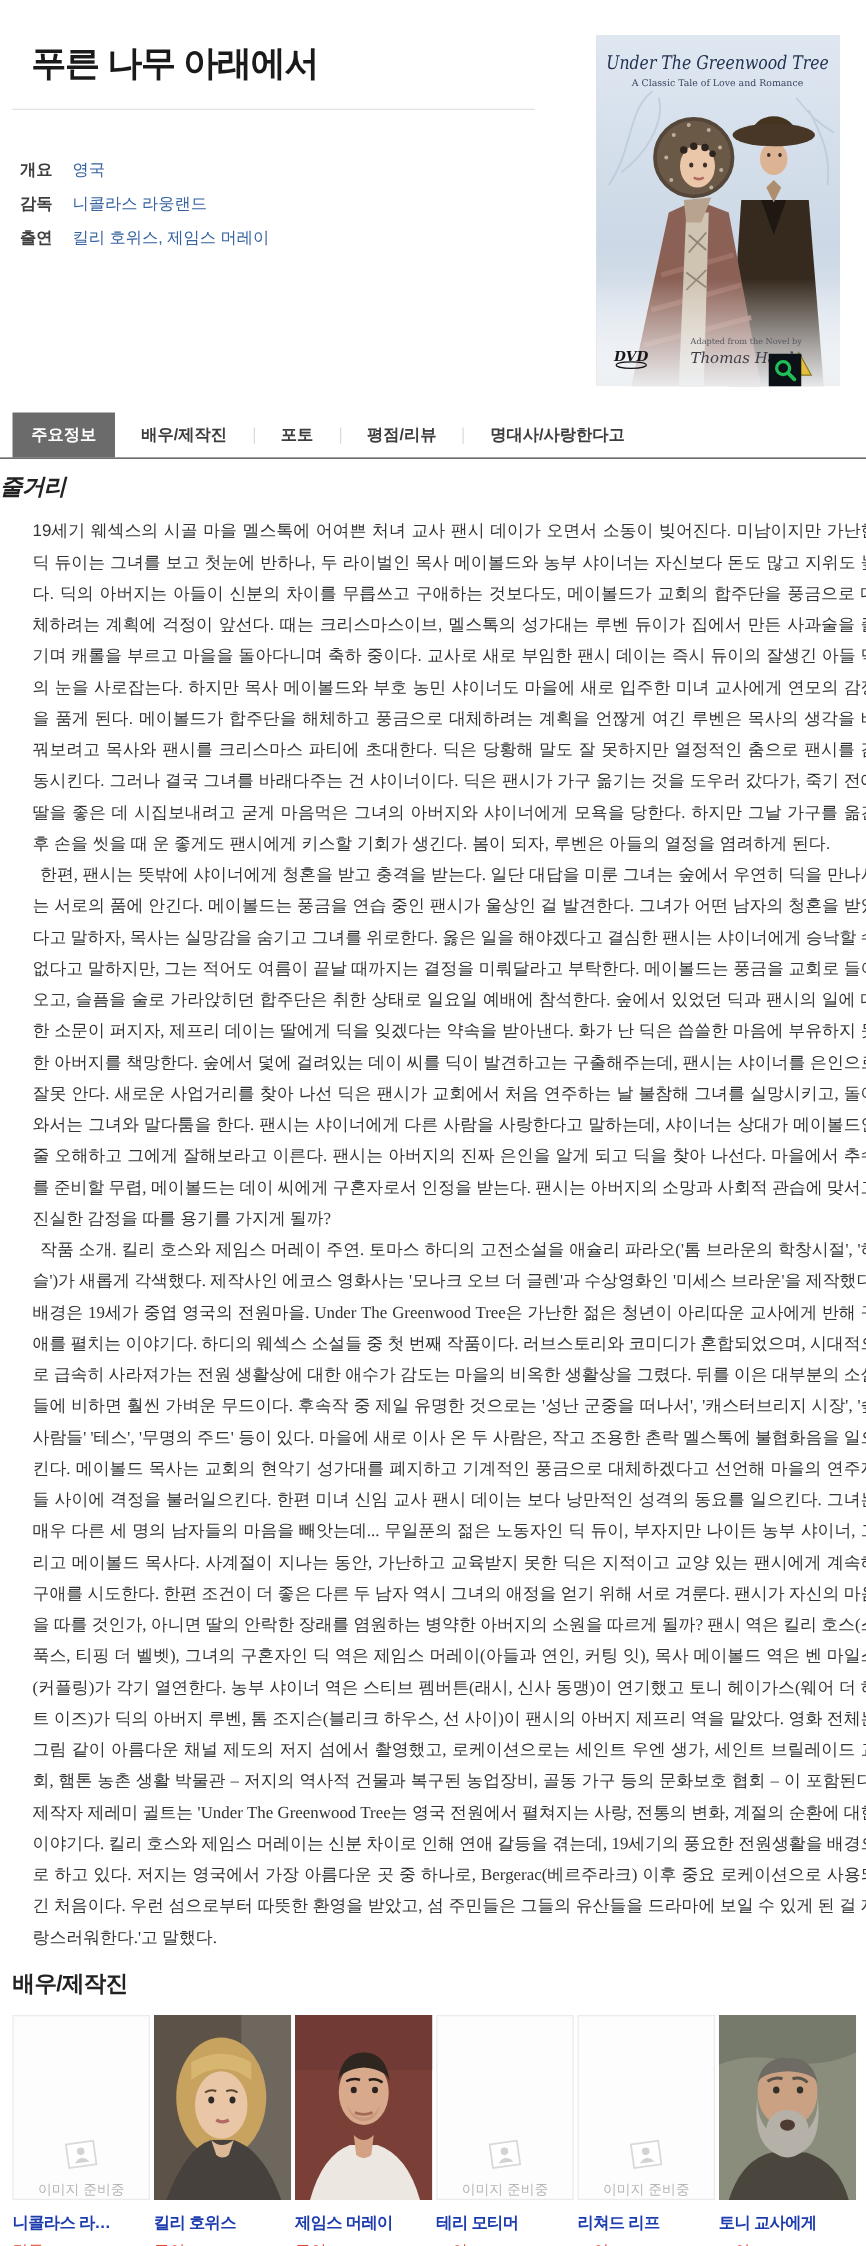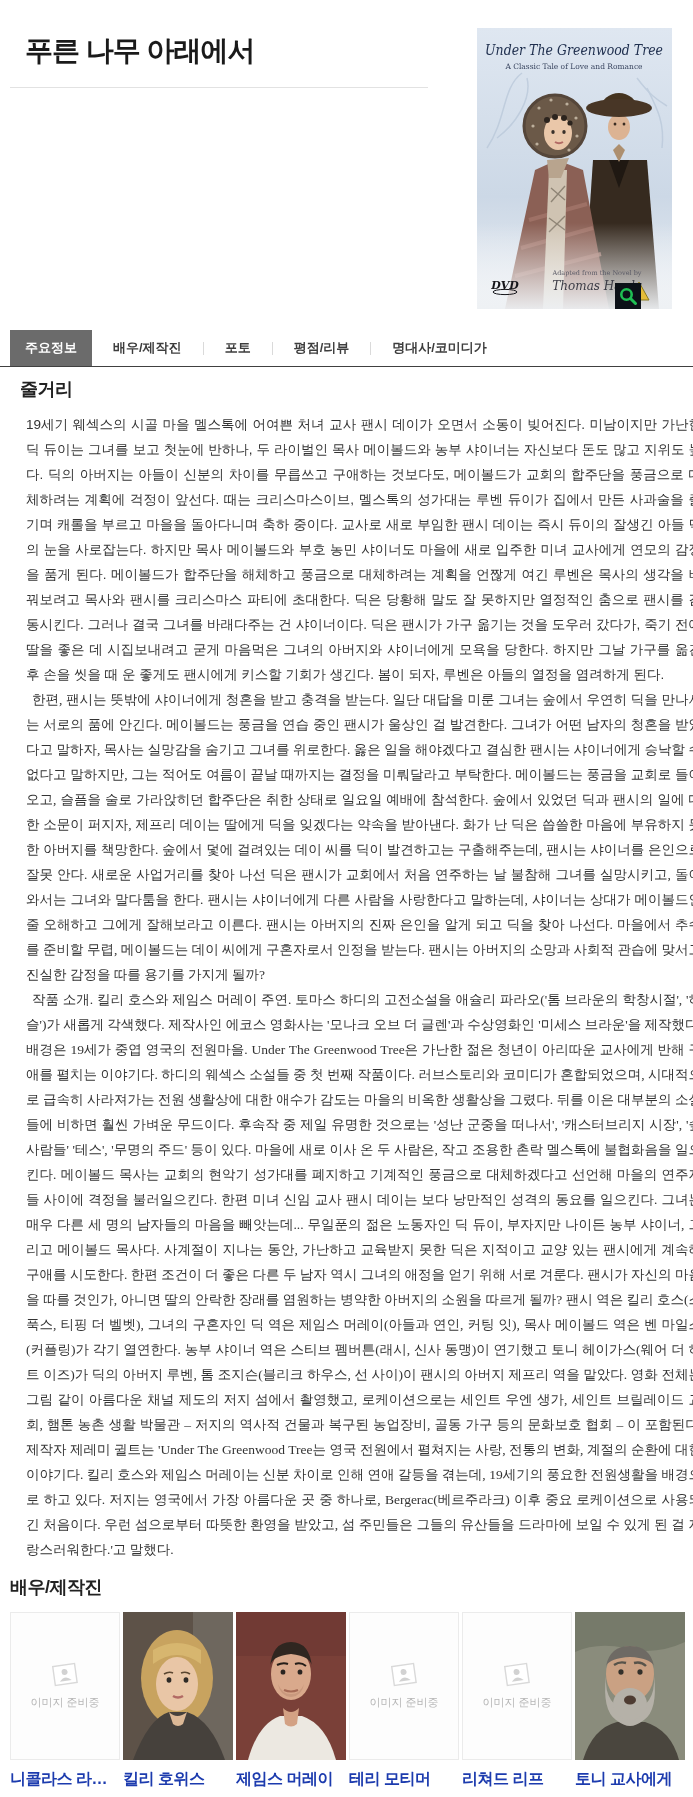--- a/index.html
+++ b/index.html
@@ -27,49 +27,63 @@
   .poster-zoom-btn{position:absolute;right:0;bottom:0;width:26px;height:26px;background:#0c1118;cursor:pointer;display:flex;align-items:center;justify-content:center;}
 
   
   .tabbar{position:absolute;top:330px;left:0;width:693px;height:37px;border-bottom:1px solid #404040;display:flex;align-items:stretch;box-sizing:border-box;}
   .tab{display:flex;align-items:center;justify-content:center;font-size:13px;font-weight:bold;color:#3d3d3d;padding:0 21px;cursor:pointer;white-space:nowrap;}
   .tab.active{margin-left:10px;width:82px;padding:0;background:#6b6b6b;color:#fff;}
   .tab-sep{width:1px;height:13px;background:#dadada;align-self:center;}
 
   
   .section-heading{font-size:18px;font-weight:bold;color:#222;letter-spacing:-0.5px;}
-  .synopsis-heading{position:absolute;top:377px;left:20px;}
+  .synopsis-heading{position:absolute;top:377px;left:0;font-style:italic;}
   .synopsis-body{position:absolute;top:412px;left:10px;width:676px;height:1158px;overflow:hidden;
     font-size:13.5px;color:#333;line-height:25px;text-align:justify;margin-left:16px;}
   .para{display:block;}
   .para.indented{text-indent:6px;font-family:Liberation Serif, serif;}
 
   
   .cast-heading{position:absolute;top:1575px;left:10px;}
   .cast-row{position:absolute;top:1612px;left:10px;width:678px;display:flex;gap:3px;}
   .cast-card{width:110px;cursor:pointer;}
   .cast-photo{width:110px;height:148px;position:relative;overflow:hidden;}
   .cast-photo svg{display:block;}
   .cast-photo.placeholder{background:#fdfdfd;border:1px solid #ebebeb;box-sizing:border-box;
-    display:flex;flex-direction:column;align-items:center;justify-content:center;gap:7px;}
+    display:flex;flex-direction:column;align-items:center;justify-content:flex-end;gap:7px;}
   .placeholder-text{font-size:11px;color:#b5b5b5;}
-  .cast-name{margin-top:9px;font-size:16px;font-weight:bold;color:#1c3bae;white-space:nowrap;overflow:hidden;letter-spacing:-0.5px;}
+  .cast-name{margin-top:9px;font-size:13px;font-weight:bold;color:#1c3bae;white-space:nowrap;overflow:hidden;letter-spacing:-0.5px;}
   .cast-role-row{margin-top:6px;display:flex;align-items:center;gap:7px;}
   .cast-role{font-size:12.5px;color:#e8432c;}
 </style>
 </head>
 <body>
 
 <div class="page">
 
   <div class="movie-header">
     <h1 class="movie-title">푸른 나무 아래에서</h1>
   </div>
   <div class="header-divider"></div>
 
+  <div class="info">
+    <div class="info-row">
+      <span class="info-label">개요</span>
+      <span class="info-value">영국</span>
+    </div>
+    <div class="info-row">
+      <span class="info-label">감독</span>
+      <span class="info-value">니콜라스 라웅랜드</span>
+    </div>
+    <div class="info-row">
+      <span class="info-label">출연</span>
+      <span class="info-value">킬리 호위스, 제임스 머레이</span>
+    </div>
+  </div>
 
   <div class="poster">
     <svg width="195" height="281" viewBox="0 0 195 281">
       <defs>
         <linearGradient id="bg" x1="0" y1="0" x2="0" y2="1">
           <stop offset="0" stop-color="#dfe7f1"></stop>
             <stop offset="0.6" stop-color="#ccd8e6"></stop>
             <stop offset="1" stop-color="#e9edf2"></stop>
         </linearGradient>
         <linearGradient id="mist" x1="0" y1="0" x2="0" y2="1">
@@ -146,21 +160,21 @@
   </div>
 
   <div class="tabbar">
     <div class="tab active">주요정보</div>
     <div class="tab">배우/제작진</div>
     <div class="tab-sep"></div>
     <div class="tab">포토</div>
     <div class="tab-sep"></div>
     <div class="tab">평점/리뷰</div>
     <div class="tab-sep"></div>
-    <div class="tab">명대사/코미디가</div>
+    <div class="tab">명대사/사랑한다고</div>
   </div>
 
   <div class="section-heading synopsis-heading">줄거리</div>
   <div class="synopsis-body">
     <span class="para">19세기 웨섹스의 시골 마을 멜스톡에 어여쁜 처녀 교사 팬시 데이가 오면서 소동이 빚어진다. 미남이지만 가난한 딕 듀이는 그녀를 보고 첫눈에 반하나, 두 라이벌인 목사 메이볼드와 농부 샤이너는 자신보다 돈도 많고 지위도 높다. 딕의 아버지는 아들이 신분의 차이를 무릅쓰고 구애하는 것보다도, 메이볼드가 교회의 합주단을 풍금으로 대체하려는 계획에 걱정이 앞선다. 때는 크리스마스이브, 멜스톡의 성가대는 루벤 듀이가 집에서 만든 사과술을 즐기며 캐롤을 부르고 마을을 돌아다니며 축하 중이다. 교사로 새로 부임한 팬시 데이는 즉시 듀이의 잘생긴 아들 딕의 눈을 사로잡는다. 하지만 목사 메이볼드와 부호 농민 샤이너도 마을에 새로 입주한 미녀 교사에게 연모의 감정을 품게 된다. 메이볼드가 합주단을 해체하고 풍금으로 대체하려는 계획을 언짢게 여긴 루벤은 목사의 생각을 바꿔보려고 목사와 팬시를 크리스마스 파티에 초대한다. 딕은 당황해 말도 잘 못하지만 열정적인 춤으로 팬시를 감동시킨다. 그러나 결국 그녀를 바래다주는 건 샤이너이다. 딕은 팬시가 가구 옮기는 것을 도우러 갔다가, 죽기 전에 딸을 좋은 데 시집보내려고 굳게 마음먹은 그녀의 아버지와 샤이너에게 모욕을 당한다. 하지만 그날 가구를 옮긴 후 손을 씻을 때 운 좋게도 팬시에게 키스할 기회가 생긴다. 봄이 되자, 루벤은 아들의 열정을 염려하게 된다.</span>
     <span class="para indented">한편, 팬시는 뜻밖에 샤이너에게 청혼을 받고 충격을 받는다. 일단 대답을 미룬 그녀는 숲에서 우연히 딕을 만나서는 서로의 품에 안긴다. 메이볼드는 풍금을 연습 중인 팬시가 울상인 걸 발견한다. 그녀가 어떤 남자의 청혼을 받았다고 말하자, 목사는 실망감을 숨기고 그녀를 위로한다. 옳은 일을 해야겠다고 결심한 팬시는 샤이너에게 승낙할 수 없다고 말하지만, 그는 적어도 여름이 끝날 때까지는 결정을 미뤄달라고 부탁한다. 메이볼드는 풍금을 교회로 들여오고, 슬픔을 술로 가라앉히던 합주단은 취한 상태로 일요일 예배에 참석한다. 숲에서 있었던 딕과 팬시의 일에 대한 소문이 퍼지자, 제프리 데이는 딸에게 딕을 잊겠다는 약속을 받아낸다. 화가 난 딕은 씁쓸한 마음에 부유하지 못한 아버지를 책망한다. 숲에서 덫에 걸려있는 데이 씨를 딕이 발견하고는 구출해주는데, 팬시는 샤이너를 은인으로 잘못 안다. 새로운 사업거리를 찾아 나선 딕은 팬시가 교회에서 처음 연주하는 날 불참해 그녀를 실망시키고, 돌아와서는 그녀와 말다툼을 한다. 팬시는 샤이너에게 다른 사람을 사랑한다고 말하는데, 샤이너는 상대가 메이볼드인 줄 오해하고 그에게 잘해보라고 이른다. 팬시는 아버지의 진짜 은인을 알게 되고 딕을 찾아 나선다. 마을에서 추수를 준비할 무렵, 메이볼드는 데이 씨에게 구혼자로서 인정을 받는다. 팬시는 아버지의 소망과 사회적 관습에 맞서고 진실한 감정을 따를 용기를 가지게 될까?</span>
     <span class="para indented">작품 소개. 킬리 호스와 제임스 머레이 주연. 토마스 하디의 고전소설을 애슐리 파라오('톰 브라운의 학창시절', '허슬')가 새롭게 각색했다. 제작사인 에코스 영화사는 '모나크 오브 더 글렌'과 수상영화인 '미세스 브라운'을 제작했다. 배경은 19세가 중엽 영국의 전원마을. Under The Greenwood Tree은 가난한 젊은 청년이 아리따운 교사에게 반해 구애를 펼치는 이야기다. 하디의 웨섹스 소설들 중 첫 번째 작품이다. 러브스토리와 코미디가 혼합되었으며, 시대적으로 급속히 사라져가는 전원 생활상에 대한 애수가 감도는 마을의 비옥한 생활상을 그렸다. 뒤를 이은 대부분의 소설들에 비하면 훨씬 가벼운 무드이다. 후속작 중 제일 유명한 것으로는 '성난 군중을 떠나서', '캐스터브리지 시장', '숲 사람들' '테스', '무명의 주드' 등이 있다. 마을에 새로 이사 온 두 사람은, 작고 조용한 촌락 멜스톡에 불협화음을 일으킨다. 메이볼드 목사는 교회의 현악기 성가대를 폐지하고 기계적인 풍금으로 대체하겠다고 선언해 마을의 연주자들 사이에 격정을 불러일으킨다. 한편 미녀 신임 교사 팬시 데이는 보다 낭만적인 성격의 동요를 일으킨다. 그녀는 매우 다른 세 명의 남자들의 마음을 빼앗는데... 무일푼의 젊은 노동자인 딕 듀이, 부자지만 나이든 농부 샤이너, 그리고 메이볼드 목사다. 사계절이 지나는 동안, 가난하고 교육받지 못한 딕은 지적이고 교양 있는 팬시에게 계속해 구애를 시도한다. 한편 조건이 더 좋은 다른 두 남자 역시 그녀의 애정을 얻기 위해 서로 겨룬다. 팬시가 자신의 마음을 따를 것인가, 아니면 딸의 안락한 장래를 염원하는 병약한 아버지의 소원을 따르게 될까? 팬시 역은 킬리 호스(스푹스, 티핑 더 벨벳), 그녀의 구혼자인 딕 역은 제임스 머레이(아들과 연인, 커팅 잇), 목사 메이볼드 역은 벤 마일스(커플링)가 각기 열연한다. 농부 샤이너 역은 스티브 펨버튼(래시, 신사 동맹)이 연기했고 토니 헤이가스(웨어 더 하트 이즈)가 딕의 아버지 루벤, 톰 조지슨(블리크 하우스, 선 사이)이 팬시의 아버지 제프리 역을 맡았다. 영화 전체는 그림 같이 아름다운 채널 제도의 저지 섬에서 촬영했고, 로케이션으로는 세인트 우엔 생가, 세인트 브릴레이드 교회, 햄톤 농촌 생활 박물관 – 저지의 역사적 건물과 복구된 농업장비, 골동 가구 등의 문화보호 협회 – 이 포함된다. 제작자 제레미 귈트는 'Under The Greenwood Tree는 영국 전원에서 펼쳐지는 사랑, 전통의 변화, 계절의 순환에 대한 이야기다. 킬리 호스와 제임스 머레이는 신분 차이로 인해 연애 갈등을 겪는데, 19세기의 풍요한 전원생활을 배경으로 하고 있다. 저지는 영국에서 가장 아름다운 곳 중 하나로, Bergerac(베르주라크) 이후 중요 로케이션으로 사용되긴 처음이다. 우런 섬으로부터 따뜻한 환영을 받았고, 섬 주민들은 그들의 유산들을 드라마에 보일 수 있게 된 걸 자랑스러워한다.'고 말했다.</span>
   </div>
 
   <div class="section-heading cast-heading">배우/제작진</div>

